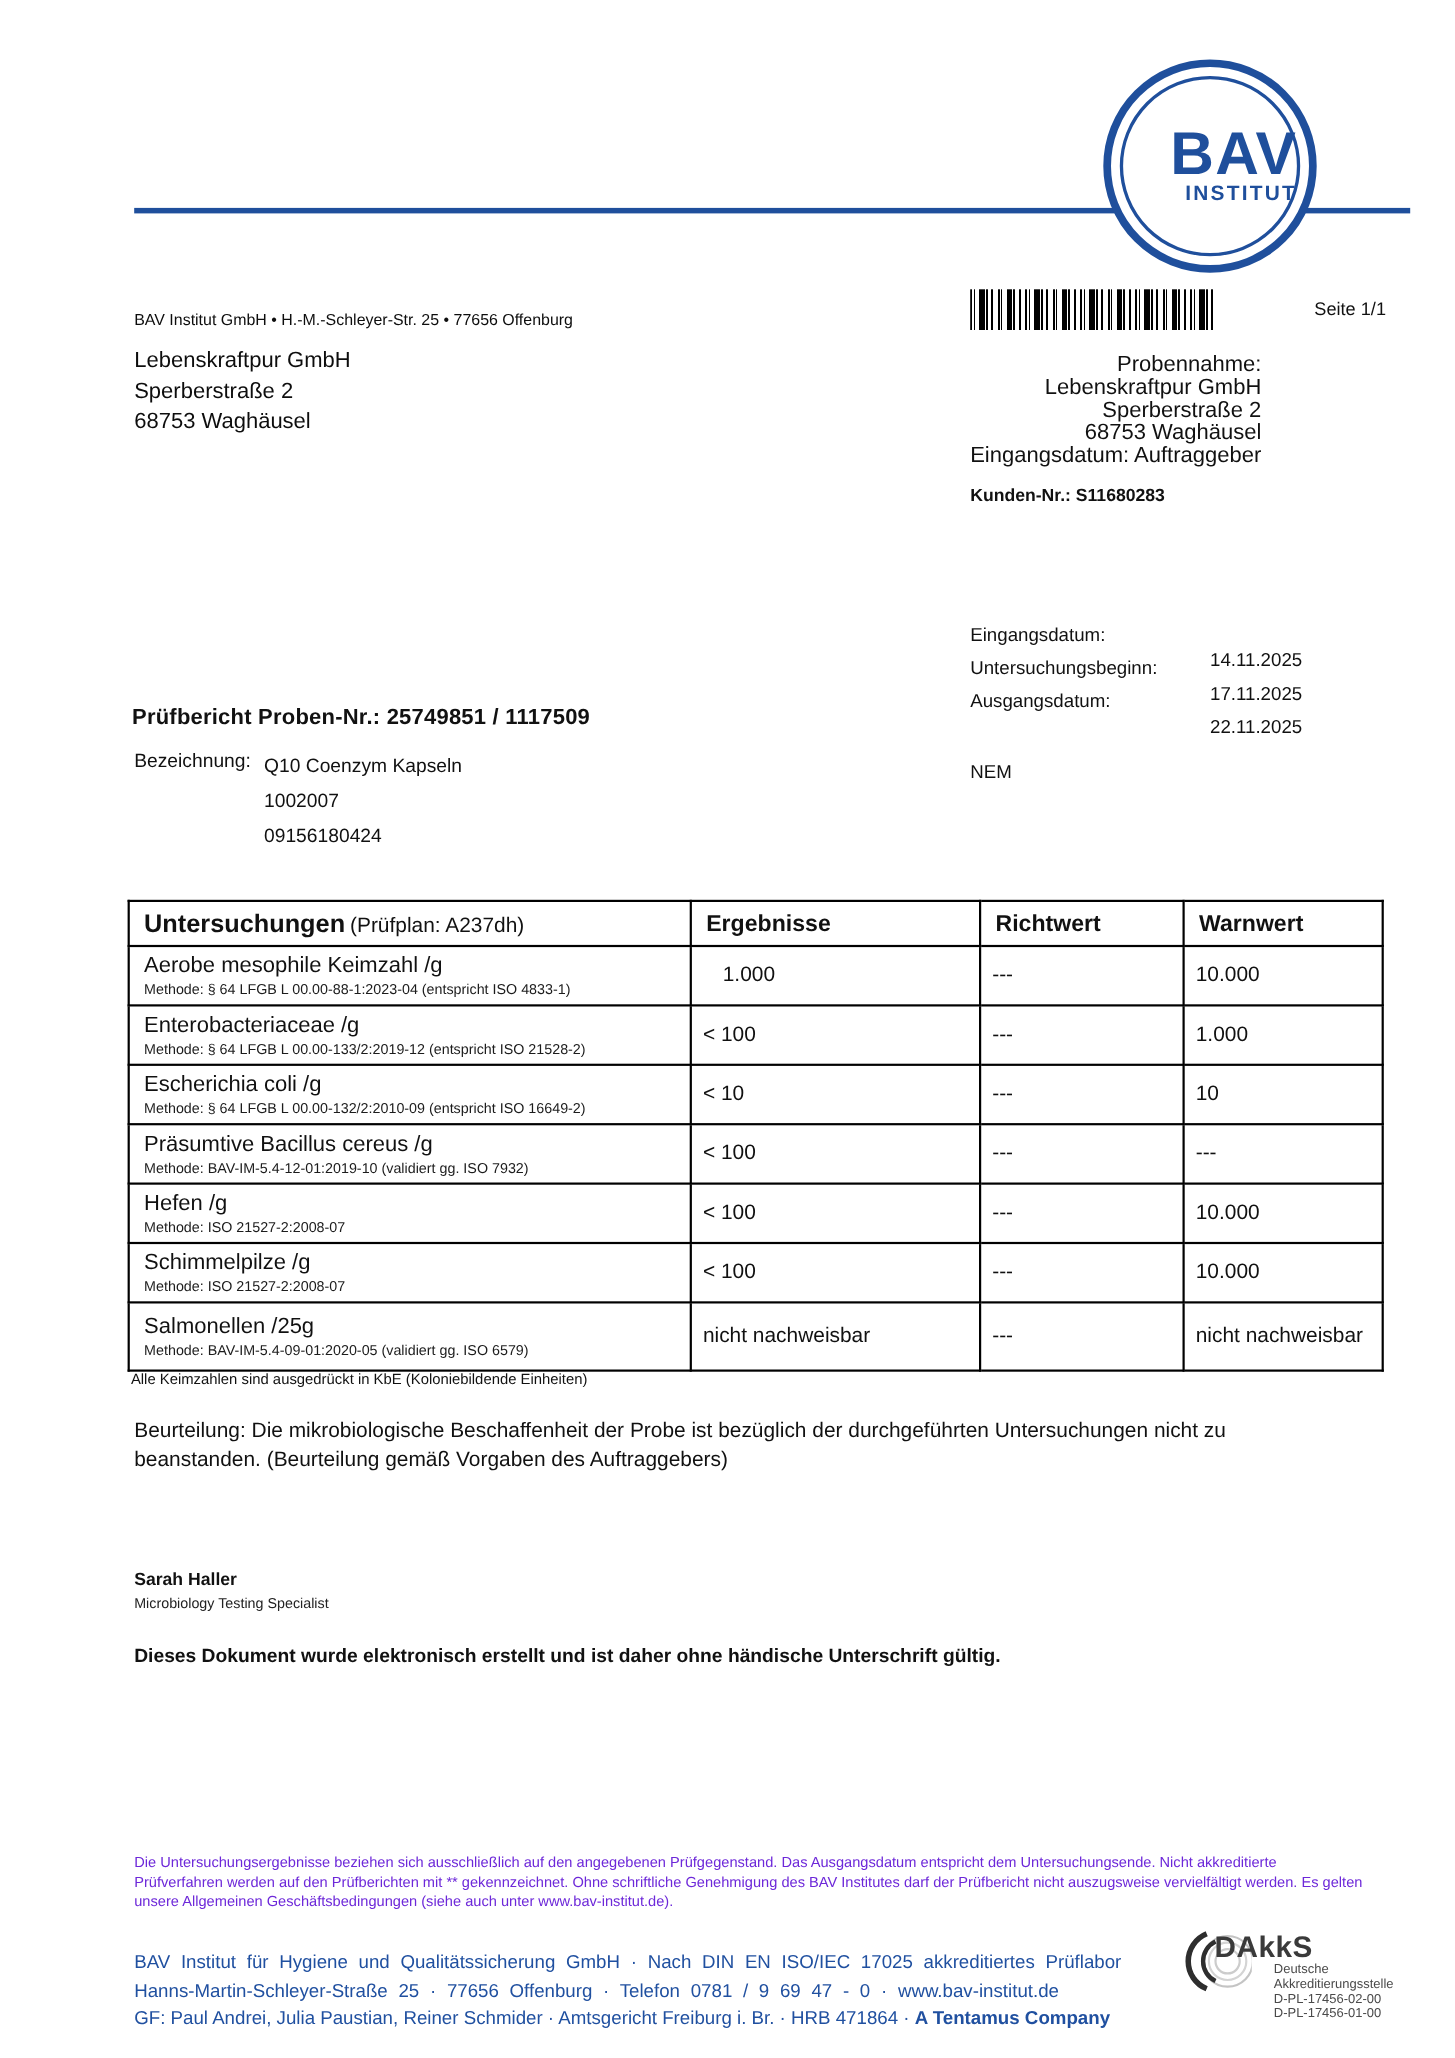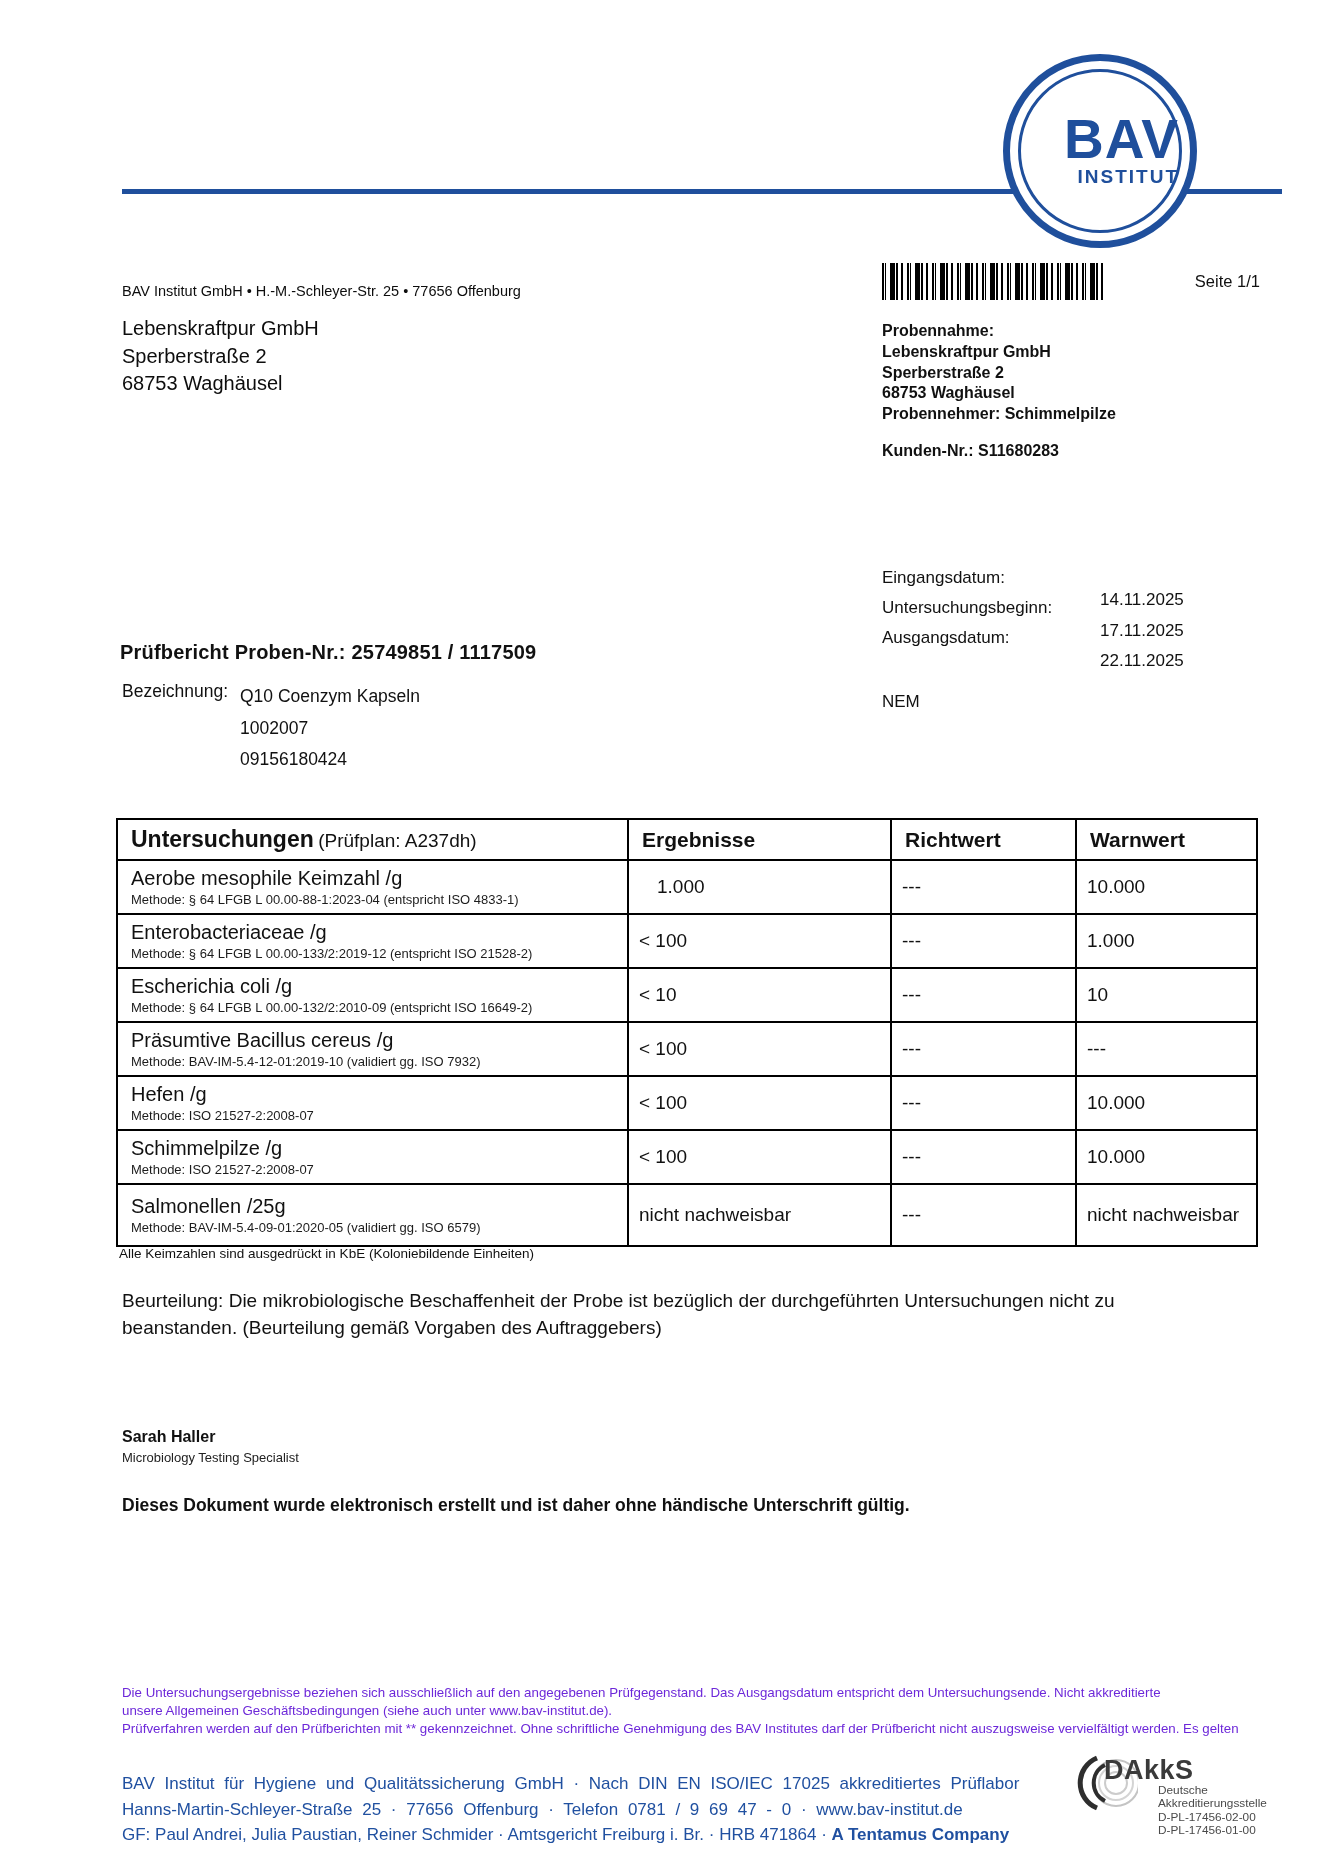--- a/index.html
+++ b/index.html
@@ -28,21 +28,21 @@
 
   .barcode { left:882px; top:263px; width:225px; height:37px;
     background:repeating-linear-gradient(90deg,
       #000 0px,#000 2px,#fff 2px,#fff 3px,
       #000 3px,#000 4px,#fff 4px,#fff 8px,
       #000 8px,#000 13px,#fff 13px,#fff 14px,
       #000 14px,#000 16px,#fff 16px,#fff 19px,
       #000 19px,#000 21px,#fff 21px,#fff 25px); }
   .seite { left:1060px; top:272px; width:200px; text-align:right; font-size:16.5px; }
 
-  .probennahme { left:882px; top:321px; font-size:16px; font-weight:bold; line-height:20.8px; }
+  .probennahme { left:882px; top:321px; font-size:20px; font-weight:normal; line-height:20.8px;text-align:right; }
   .kundennr { left:882px; top:442px; font-size:16px; font-weight:bold; }
 
   .date-labels { left:882px; top:563px; font-size:17px; line-height:30px; }
   .date-values { left:1100px; top:585px; font-size:17px; line-height:30.5px; }
   .nem { left:882px; top:692px; font-size:17px; }
 
   .report-title { left:120px; top:641px; font-size:20px; font-weight:bold; letter-spacing:0.2px; }
   .bez-label { left:122px; top:681px; font-size:17.5px; }
   .bez-values { left:240px; top:681px; font-size:17.5px; line-height:31.5px; }
 
@@ -101,21 +101,21 @@
 </div>
 
 <div class="abs barcode"></div>
 <div class="abs seite">Seite 1/1</div>
 
 <div class="abs probennahme">
   <div>Probennahme:</div>
   <div>Lebenskraftpur GmbH</div>
   <div>Sperberstraße 2</div>
   <div>68753 Waghäusel</div>
-  <div>Probennehmer: Schimmelpilze</div>
+  <div>Eingangsdatum: Auftraggeber</div>
 </div>
 <div class="abs kundennr">Kunden-Nr.: S11680283</div>
 
 <div class="abs date-labels">
   <div>Eingangsdatum:</div>
   <div>Untersuchungsbeginn:</div>
   <div>Ausgangsdatum:</div>
 </div>
 <div class="abs date-values">
   <div>14.11.2025</div>
@@ -223,22 +223,22 @@
   <div>Beurteilung: Die mikrobiologische Beschaffenheit der Probe ist bezüglich der durchgeführten Untersuchungen nicht zu</div>
   <div>beanstanden. (Beurteilung gemäß Vorgaben des Auftraggebers)</div>
 </div>
 
 <div class="abs sig-name">Sarah Haller</div>
 <div class="abs sig-role">Microbiology Testing Specialist</div>
 <div class="abs validity">Dieses Dokument wurde elektronisch erstellt und ist daher ohne händische Unterschrift gültig.</div>
 
 <div class="abs legal">
   <div>Die Untersuchungsergebnisse beziehen sich ausschließlich auf den angegebenen Prüfgegenstand. Das Ausgangsdatum entspricht dem Untersuchungsende. Nicht akkreditierte</div>
+  <div>Prüfverfahren werden auf den Prüfberichten mit ** gekennzeichnet. Ohne schriftliche Genehmigung des BAV Institutes darf der Prüfbericht nicht auszugsweise vervielfältigt werden. Es gelten</div>
   <div>unsere Allgemeinen Geschäftsbedingungen (siehe auch unter www.bav-institut.de).</div>
-  <div>Prüfverfahren werden auf den Prüfberichten mit ** gekennzeichnet. Ohne schriftliche Genehmigung des BAV Institutes darf der Prüfbericht nicht auszugsweise vervielfältigt werden. Es gelten</div>
 </div>
 
 <div class="abs footer-blue">
   <div class="fw-spread">BAV Institut für Hygiene und Qualitätssicherung GmbH · Nach DIN EN ISO/IEC 17025 akkreditiertes Prüflabor</div>
   <div class="fw-spread">Hanns-Martin-Schleyer-Straße 25 · 77656 Offenburg · Telefon 0781 / 9 69 47 - 0 · www.bav-institut.de</div>
   <div><span>GF: Paul Andrei, Julia Paustian, Reiner Schmider · Amtsgericht Freiburg i. Br. · HRB 471864 · </span><span class="footer-bold">A Tentamus Company</span></div>
 </div>
 
 <svg class="abs dakks-arcs" viewBox="0 0 62 62">
   <circle cx="40" cy="31" r="23" stroke="#c4c4c4" stroke-width="2" fill="none"></circle>

